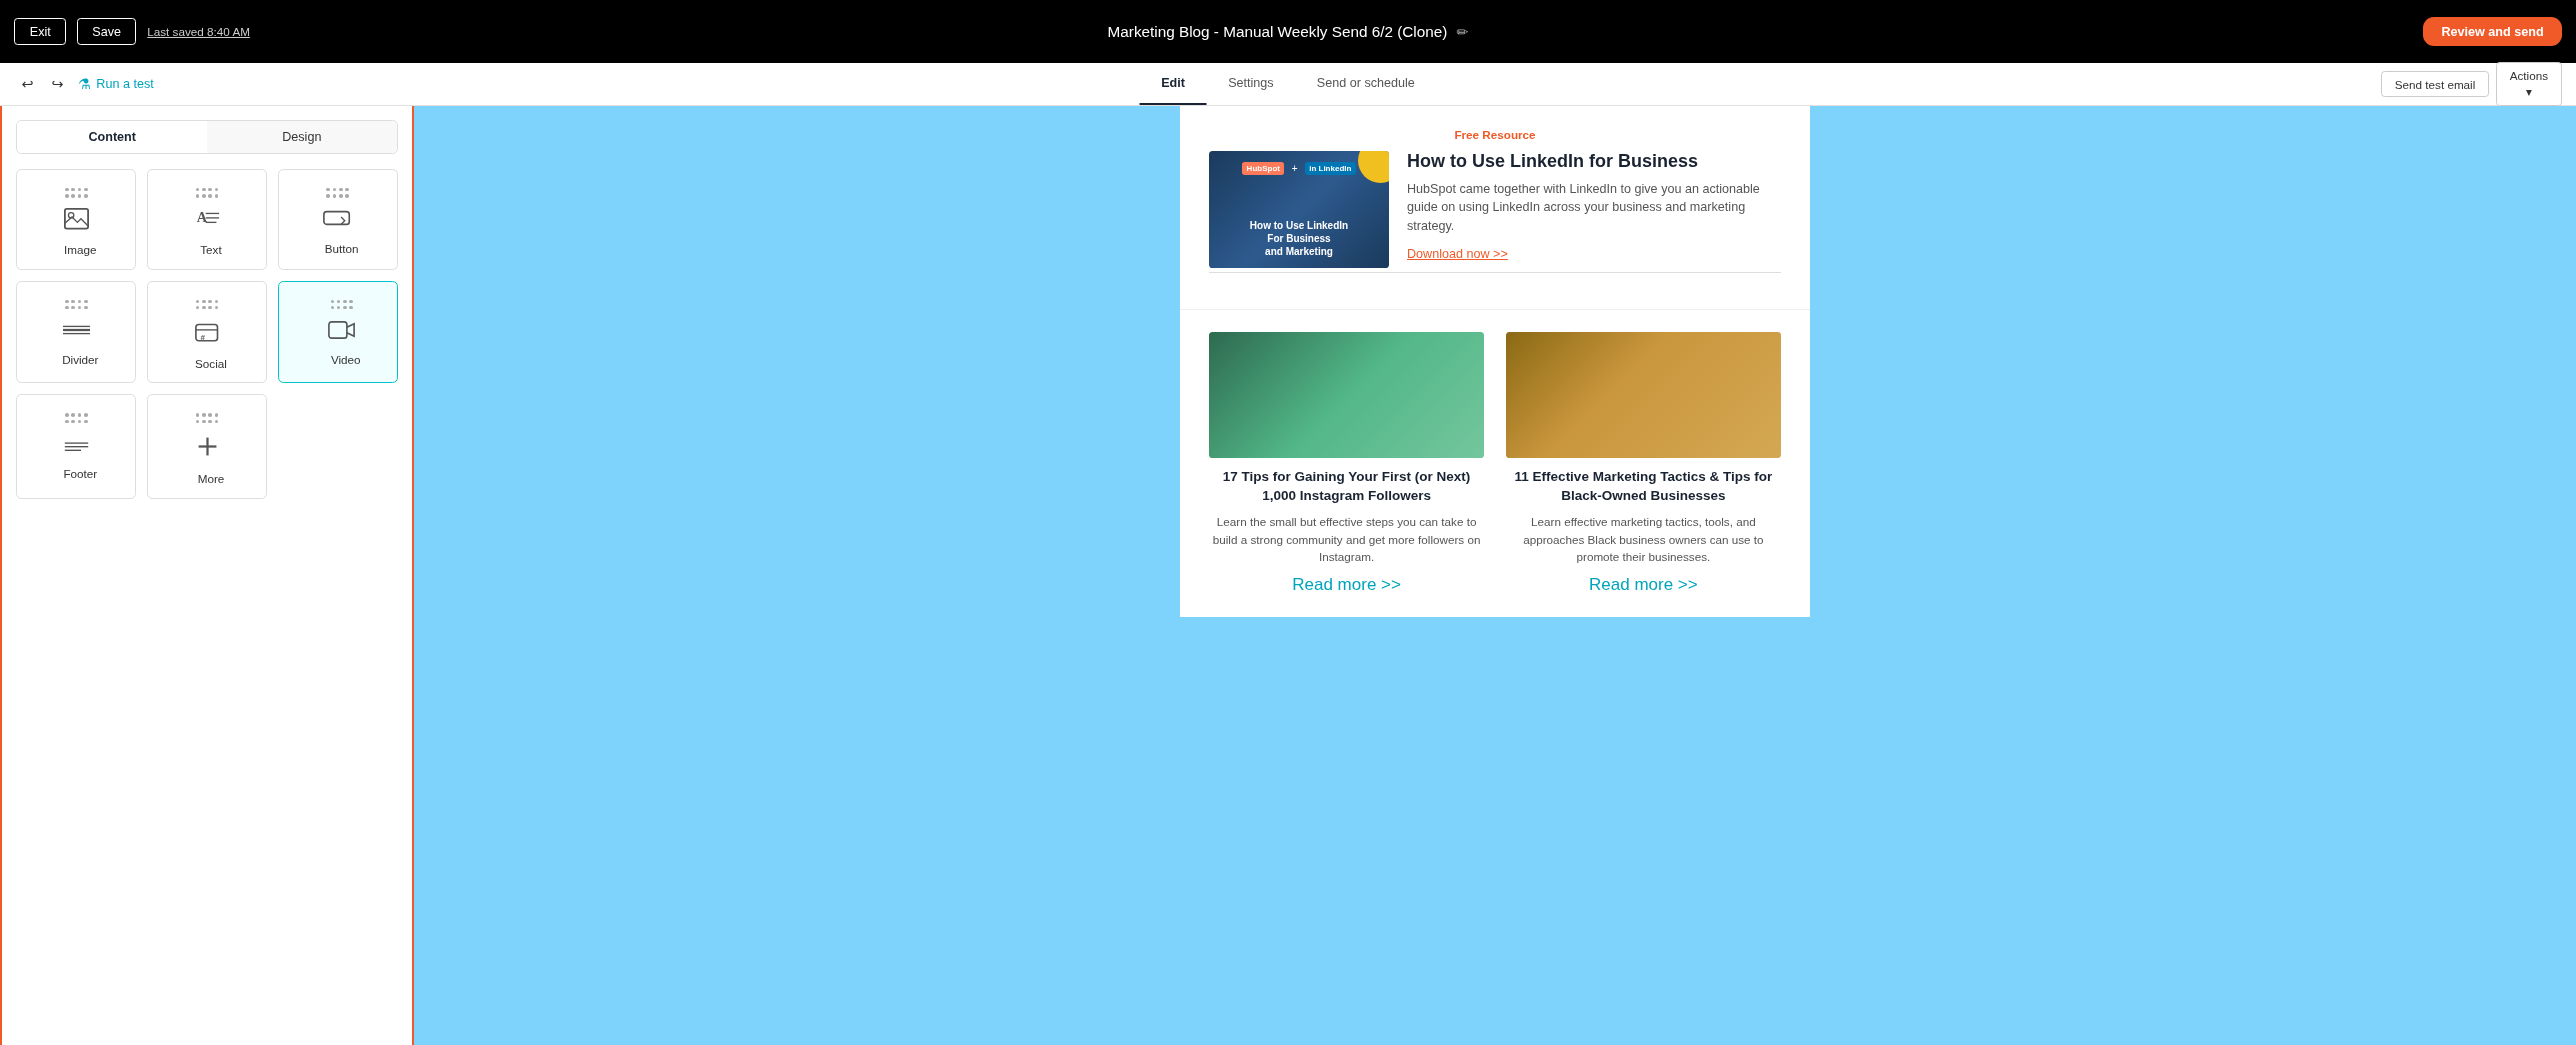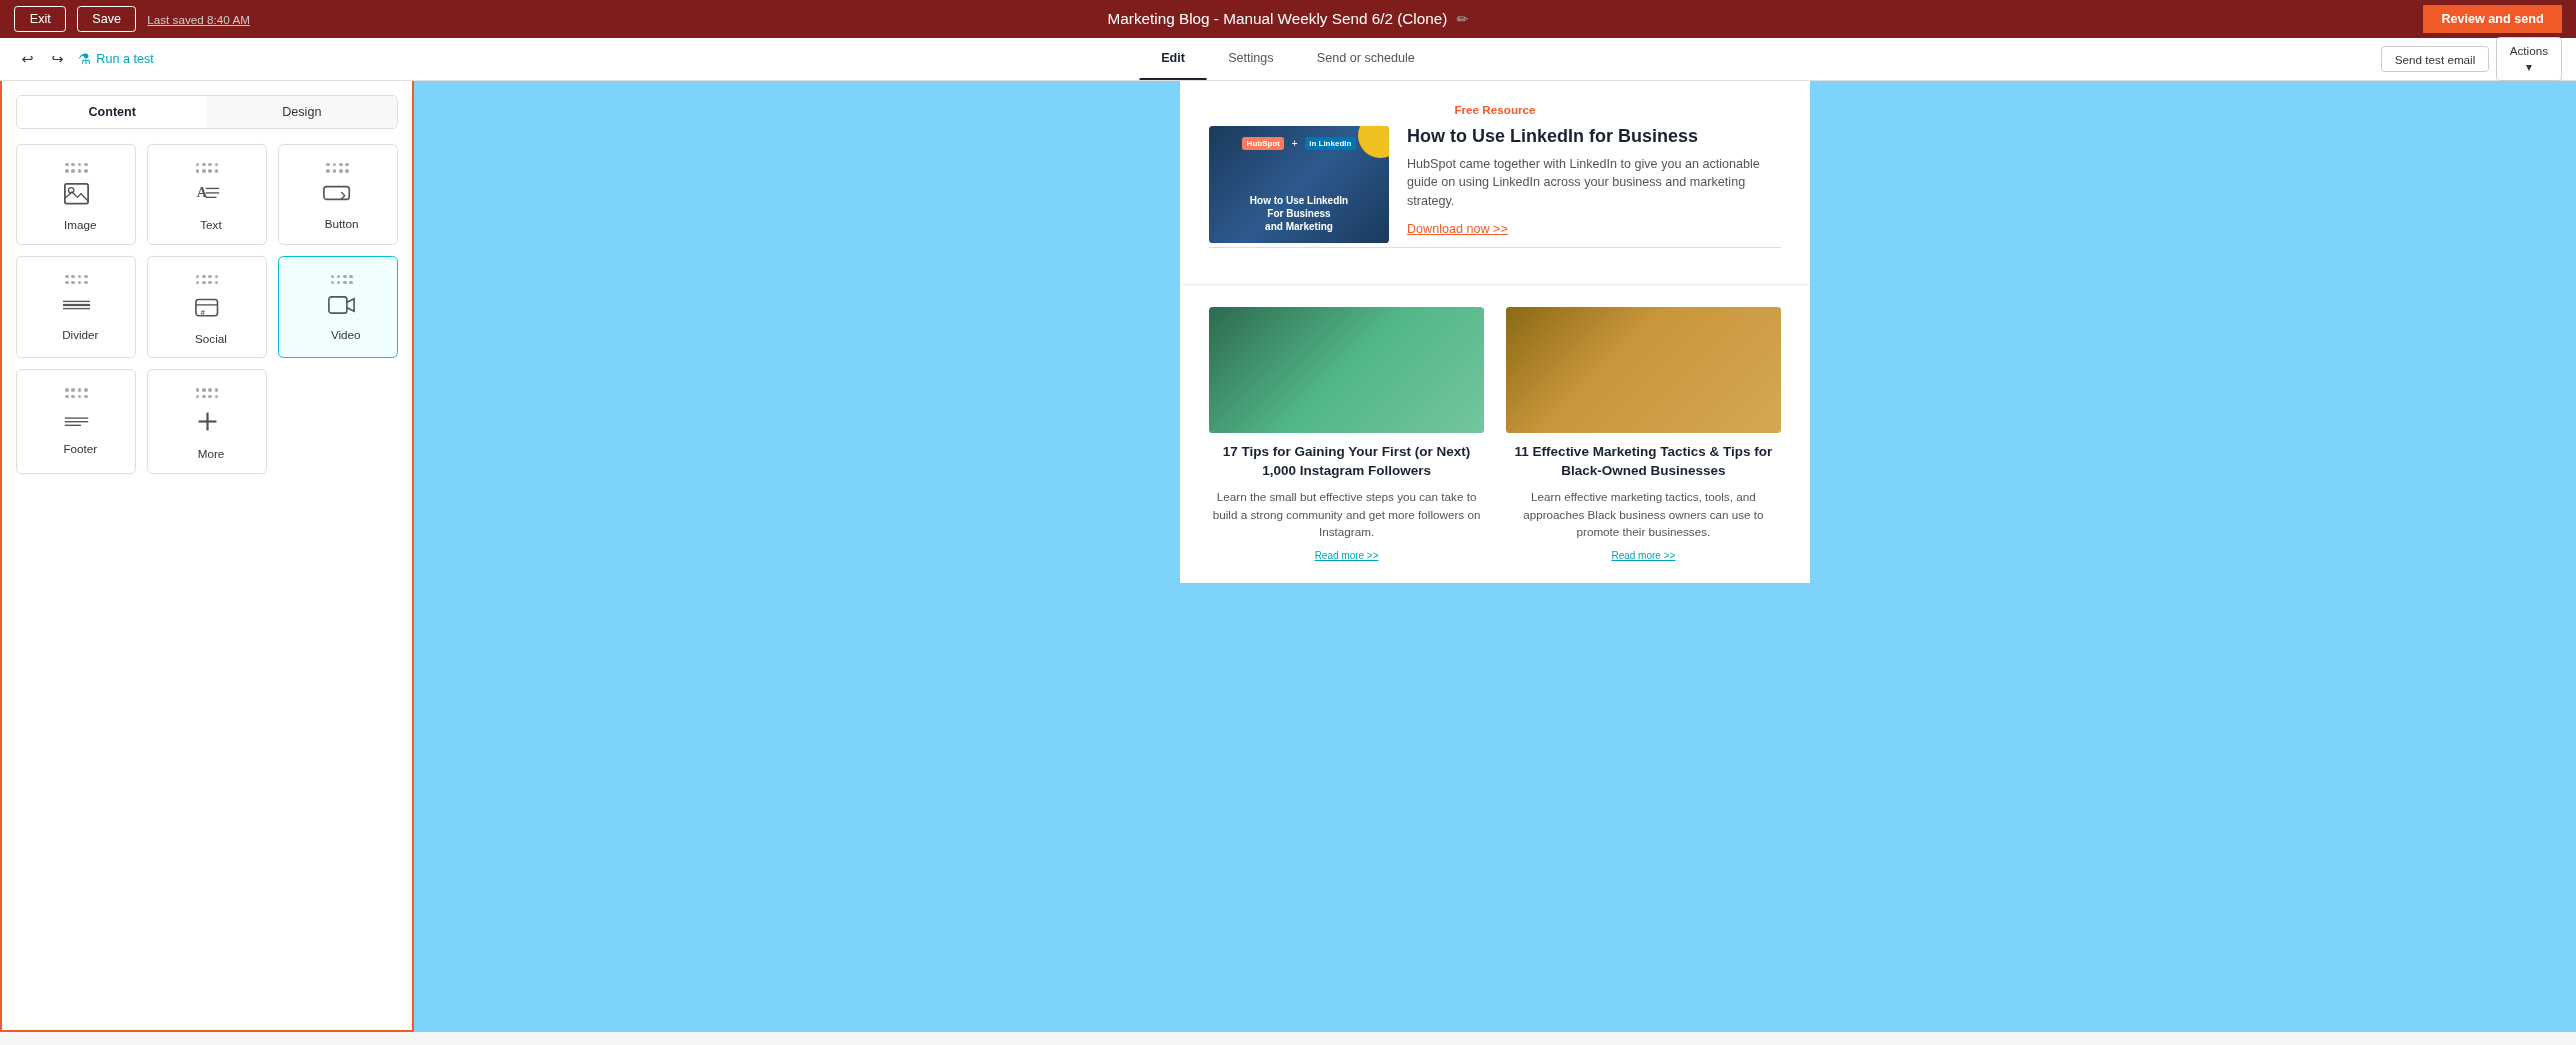--- a/index.html
+++ b/index.html
@@ -2,22 +2,22 @@
 <html style="font-size:14.4px"><head>
   <meta charset="utf-8">
   <style>
     * { box-sizing: border-box; margin: 0; padding: 0; }
     body { font-family: -apple-system, BlinkMacSystemFont, 'Segoe UI', Helvetica, Arial, sans-serif; background: #f5f5f5; overflow: hidden; }
 
     
     .top-bar {
       display: flex;
       align-items: center;
-      background: #7f1d1d;
-      height: 38px;
+      background: #000000;
+      height: 63px;
       padding: 0 14.4px;
       gap: 10.8px;
       position: relative;
     }
     .top-bar-center {
       position: absolute;
       left: 50%;
       transform: translateX(-50%);
       display: flex;
       align-items: center;
@@ -49,21 +49,21 @@
       border-radius: 3.6px;
       cursor: pointer;
       font-size: 12.6px;
       font-weight: 500;
     }
     .btn-review {
       background: #f05a28;
       border: none;
       color: #ffffff;
       padding: 7.2px 18px;
-      border-radius: 0;
+      border-radius: 11px;
       cursor: pointer;
       font-size: 12.6px;
       font-weight: 600;
     }
     .last-saved {
       color: #ccc;
       font-size: 11.7px;
       text-decoration: underline;
       cursor: pointer;
     }
@@ -379,22 +379,21 @@
     }
     .article-desc {
       font-size: 11.7px;
       color: #555;
       line-height: 1.5;
       text-align: center;
       margin-bottom: 9px;
     }
     .read-more {
       color: #00a4bd;
-      font-size: 10px;
-      text-decoration: underline;
+      font-size: 17px;
       cursor: pointer;
       display: block;
       text-align: center;
     }
   </style>
 </head>
 <body>
 
 <div class="top-bar">
   <button class="btn-exit">Exit</button>

